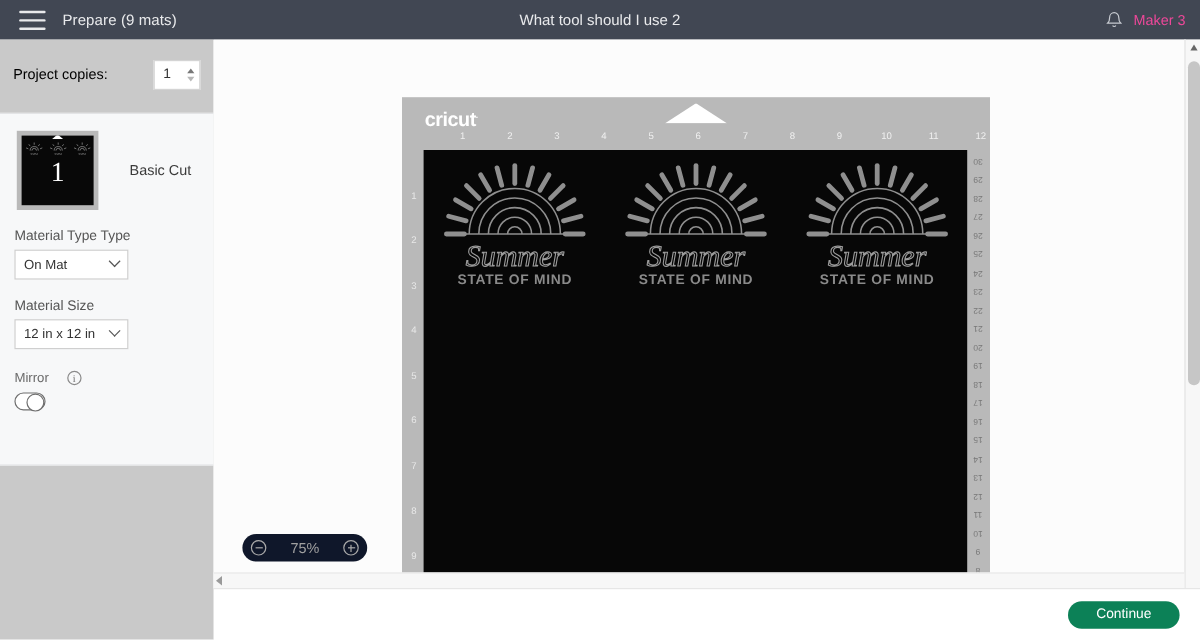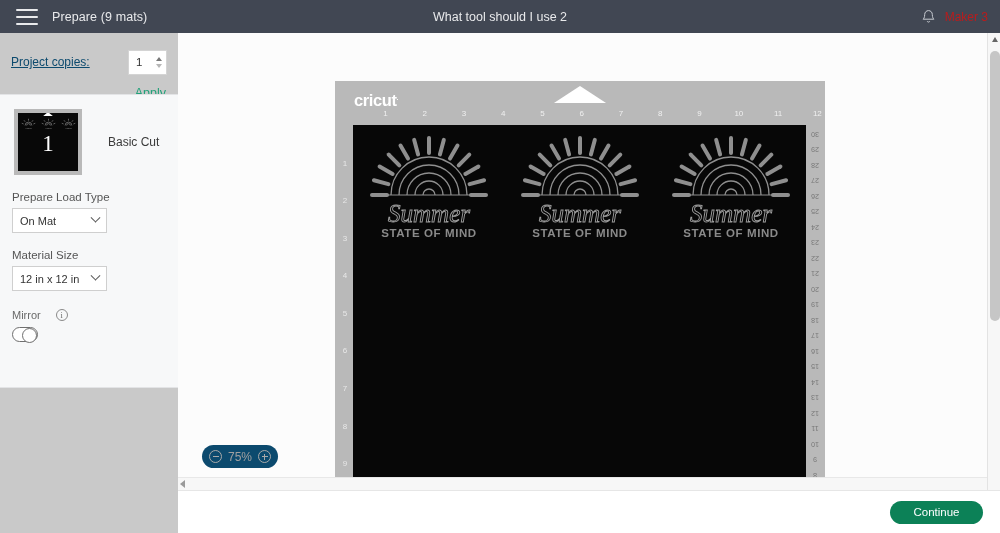--- a/index.html
+++ b/index.html
@@ -30,32 +30,32 @@
     display:flex; align-items:center; justify-content:center;
     pointer-events:none;
   }
   .topbar-center span { color:#e9eaec; font-size:12.5px; }
   .topbar-right {
     position:absolute; right:12px; top:0; height:33px;
     display:flex; align-items:center; gap:9px;
   }
   .bell { width:15px; height:16px; position:relative; cursor:pointer; }
   .bell svg { display:block; }
-  .maker-label { color:#b91c1c; font-size:12px; }
+  .maker-label { color:#ec4899; font-size:12px; }
 
   
   .leftpanel {
     position:absolute; left:0; top:33px; width:178px; height:500px;
     background:#c9c9c9;
   }
   .copies-row {
     height:58px; display:flex; align-items:center; padding:0 11px;
     justify-content:space-between;
   }
-  .copies-label { font-size:12px; color:#0c4a6e;text-decoration:underline; }
+  .copies-label { font-size:12px; color:#000000; }
   .stepper {
     width:39px; height:25px; background:#fff; border:1px solid #d4d4d4;
     display:flex; align-items:center; position:relative;
   }
   .stepper-val {
     font-size:11.5px; color:#333; padding-left:7px; flex:1;
   }
   .stepper-arrows {
     width:13px; height:100%; display:flex; flex-direction:column;
     align-items:center; justify-content:center; gap:3px; padding-right:2px;
@@ -172,22 +172,22 @@
   }
   .designs {
     display:flex; justify-content:space-around; padding-top:8px;
   }
   .design { width:130px; }
   .design svg { display:block; width:100%; }
 
   
   .zoompill {
     position:absolute; left:24px; bottom:22px;
-    height:23px; padding:0 7px; background:#0c4a6e; border-radius:12px;
-    display:flex; align-items:center; gap:6px;
+    height:23px; padding:0 7px; background:#0f172a; border-radius:12px;
+    display:flex; align-items:center; gap:20px;
   }
   .zoom-btn {
     width:13px; height:13px; border:1.3px solid #a9a9a9; border-radius:50%;
     position:relative; cursor:pointer;
   }
   .zoom-btn::before {
     content:""; position:absolute; left:2.5px; top:5px; width:6px;
     height:1.3px; background:#a9a9a9;
   }
   .zoom-btn.plus::after {
@@ -270,23 +270,20 @@
   <div class="leftpanel">
     <div class="copies-row">
       <div class="copies-label">Project copies:</div>
       <div class="stepper">
         <div class="stepper-val">1</div>
         <div class="stepper-arrows">
           <div class="arrow-up"></div>
           <div class="arrow-down"></div>
         </div>
       </div>
-    </div>
-    <div class="apply-row">
-      <span class="apply-link">Apply</span>
     </div>
 
     <div class="whitecard">
       <div class="mat-thumb-row">
         <div class="mat-thumb">
           <div class="mat-thumb-inner">
             <div class="mat-thumb-clamp"></div>
             <div class="thumb-designs">
               <div class="thumb-design">
                 <svg class="thumb-sun" viewBox="0 0 40 34">
@@ -319,21 +316,21 @@
                 </svg>
               </div>
             </div>
             <div class="thumb-num">1</div>
           </div>
         </div>
         <div class="basic-cut-label">Basic Cut</div>
       </div>
 
       <div class="field-group">
-        <div class="field-label">Prepare Load Type</div>
+        <div class="field-label">Material Type Type</div>
         <div class="select">
           <span class="select-val">On Mat</span>
           <span class="chev"></span>
         </div>
       </div>
 
       <div class="field-group">
         <div class="field-label">Material Size</div>
         <div class="select wide">
           <span class="select-val">12 in x 12 in</span>

